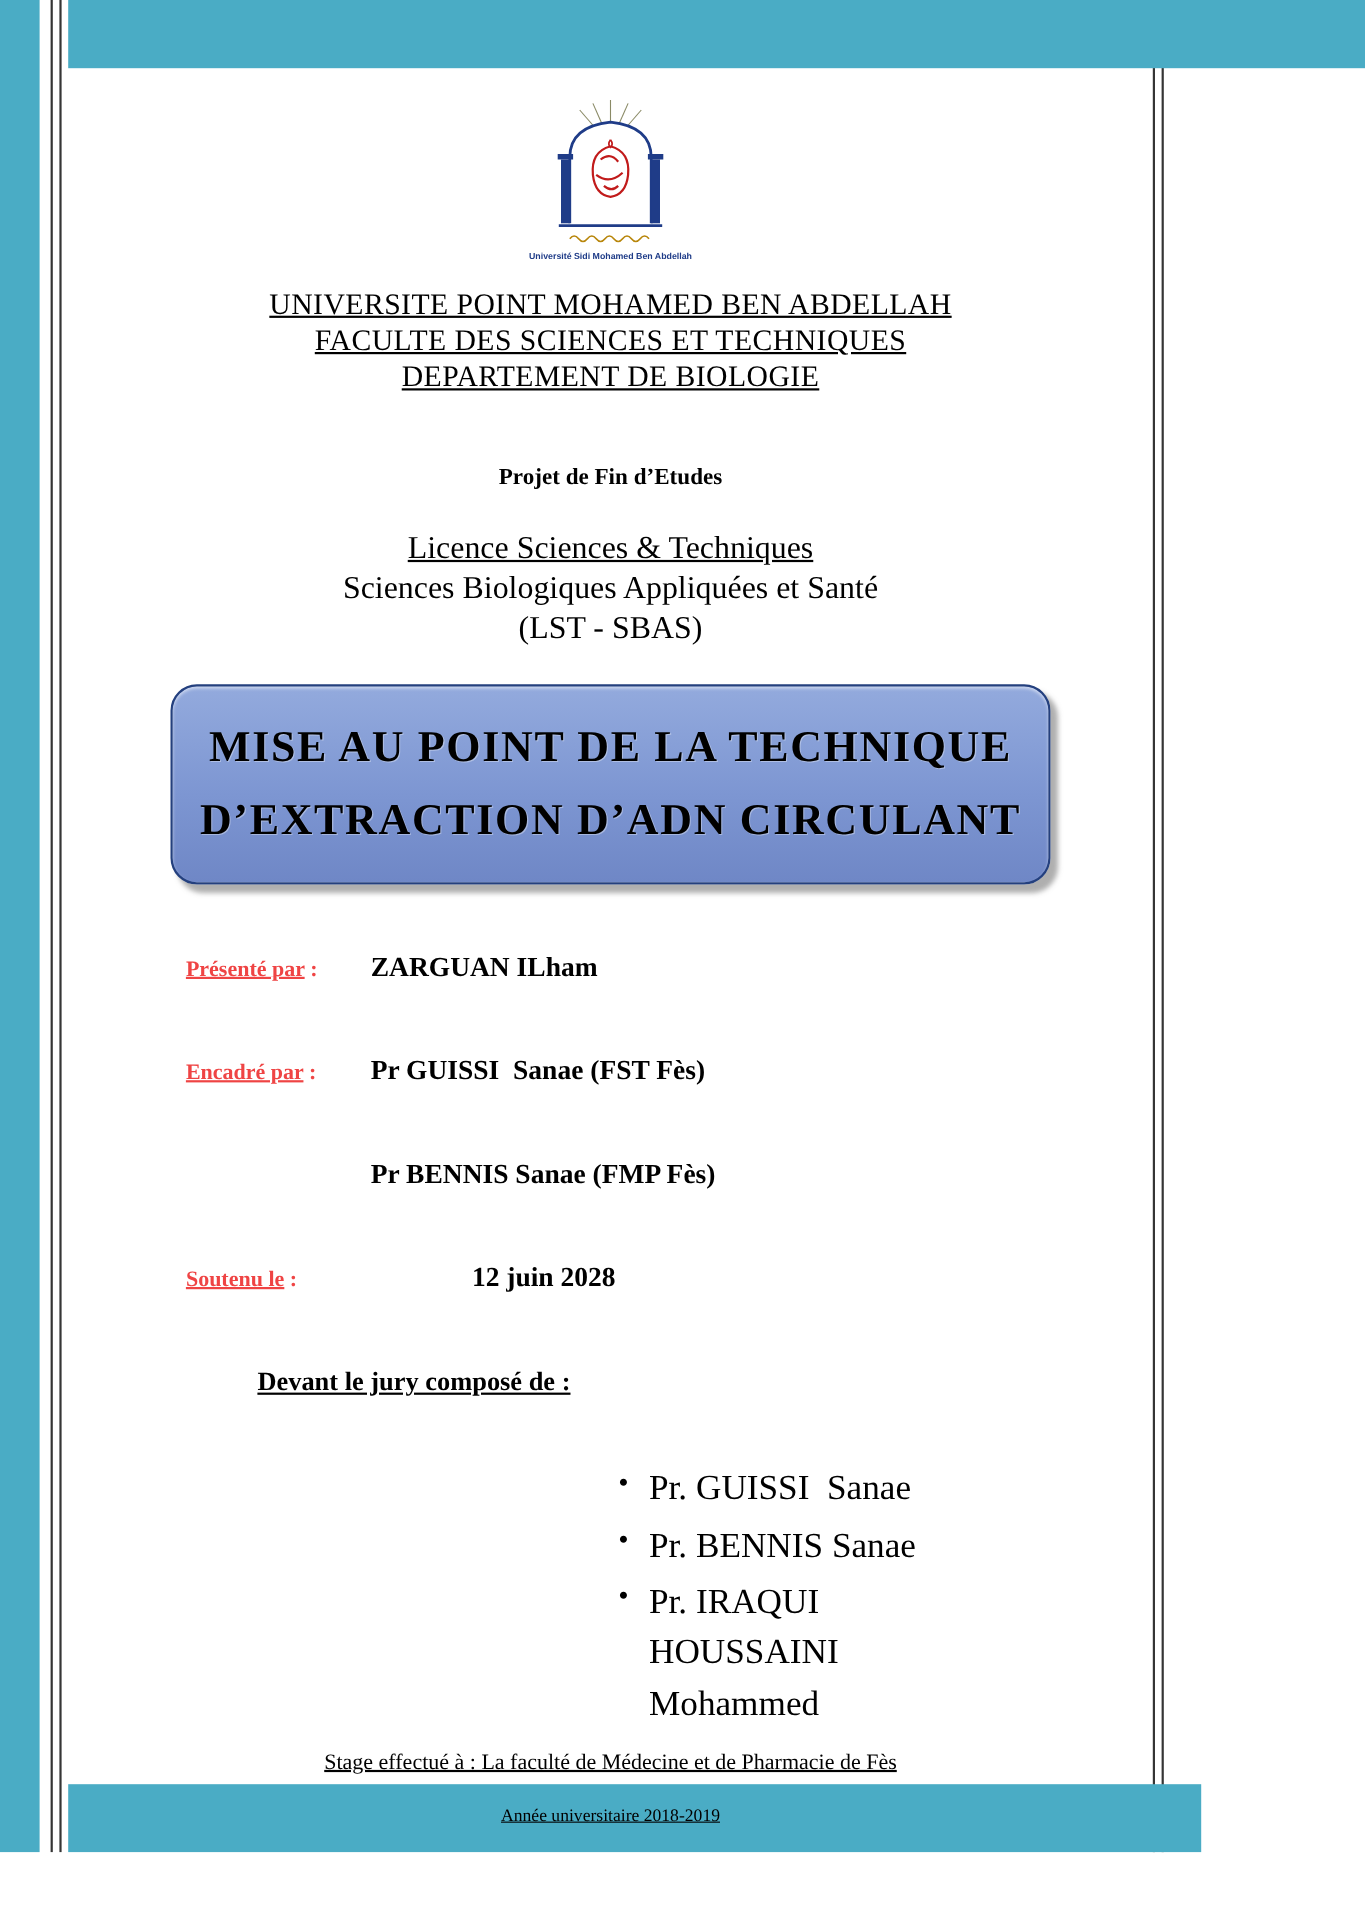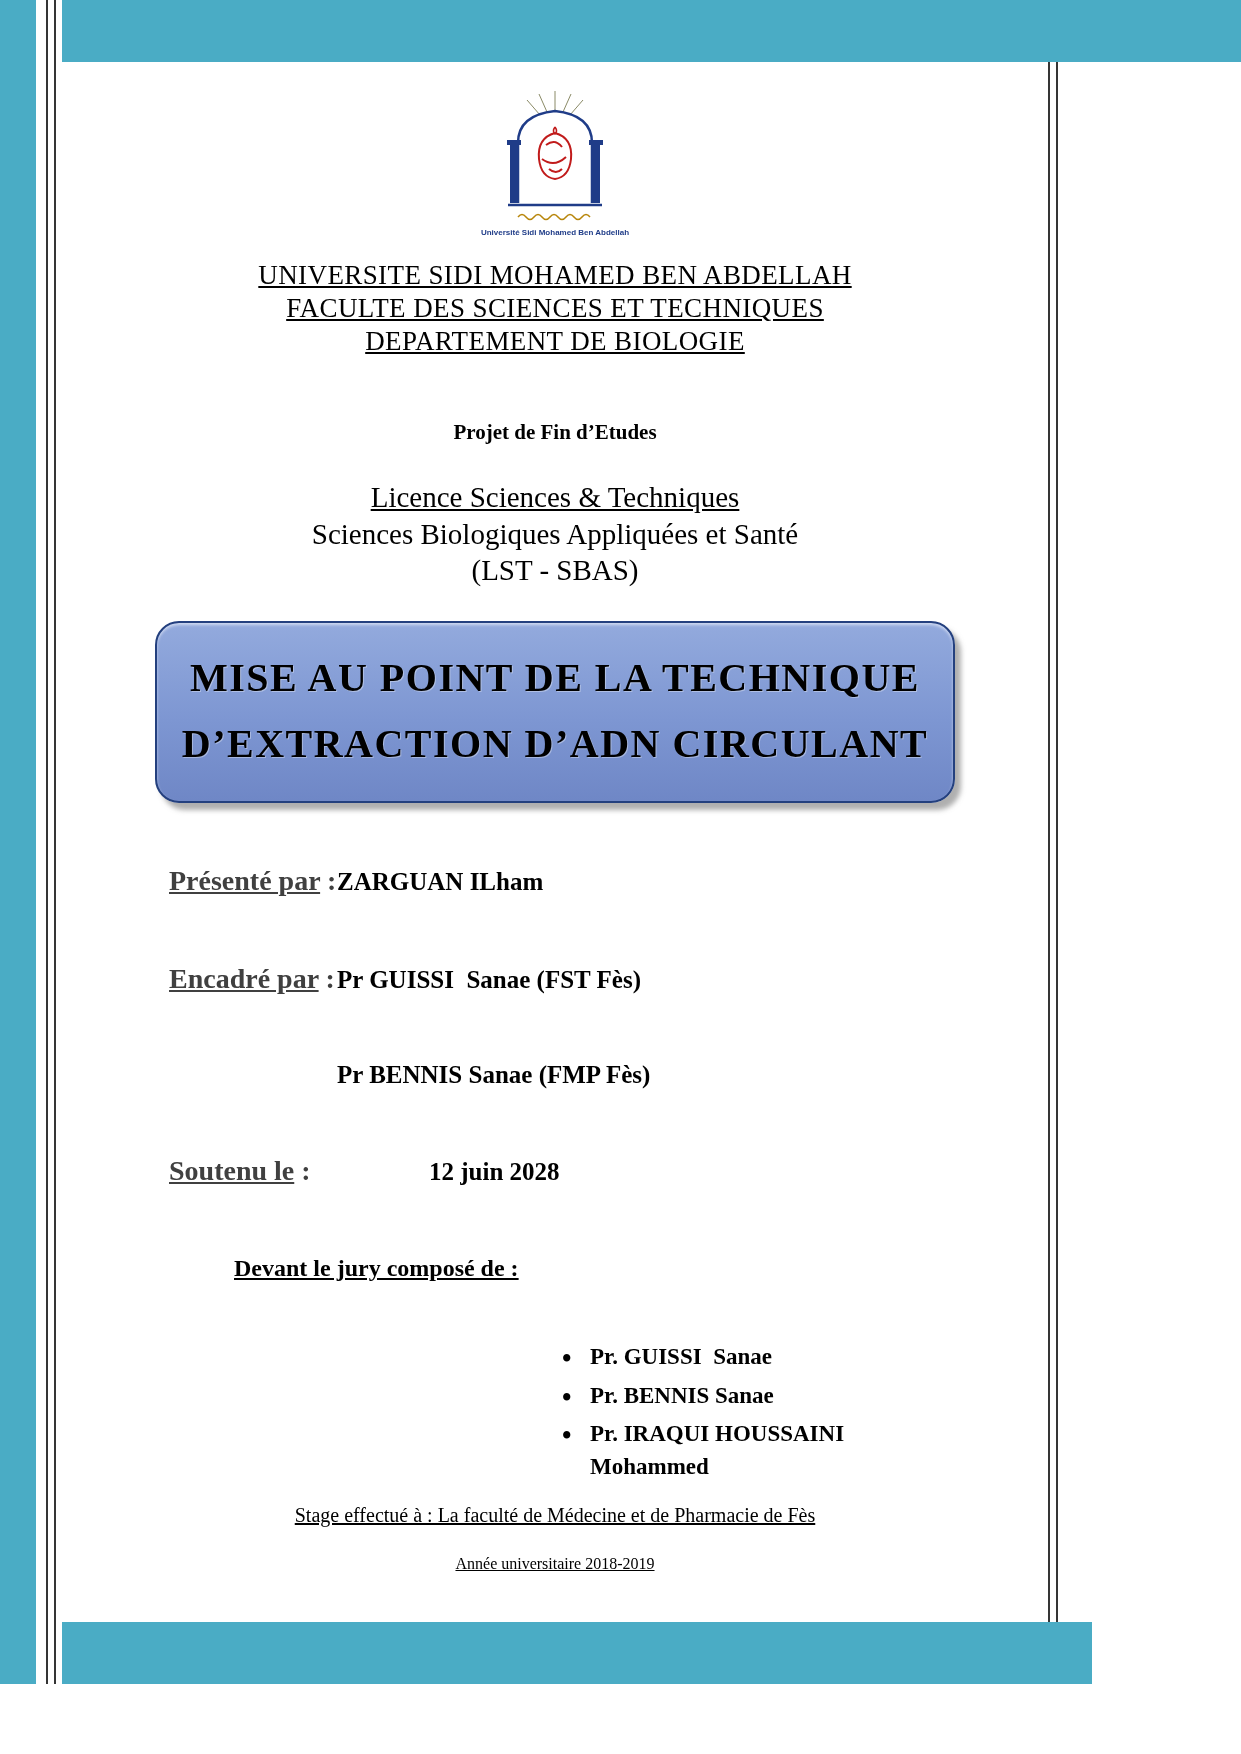--- a/index.html
+++ b/index.html
@@ -62,37 +62,37 @@
   .title-line {
     font-size:40px; font-weight:bold; letter-spacing:1.5px;
     line-height:1.65; color:#000;
     text-shadow: 1px 1px 0 rgba(255,255,255,0.35);
   }
   
   .details { margin:44px 0 0 75px; text-align:left; }
   .detail-row { margin-bottom:30px; white-space:pre-wrap; }
   .dlabel {
     display:inline-block; width:168px;
-    color:#404040; font-weight:bold; font-size:28px;
+    color:#ef4444; font-weight:bold; font-size:20px;
   }
   .dlabel .lbl-text { text-decoration:underline; }
   .dvalue { font-weight:bold; font-size:25px; white-space:pre-wrap; }
   .dvalue.indent-date { margin-left:92px; }
   .sub-value { padding-left:168px; }
   
   .jury-heading {
     margin:50px 0 0 172px; text-align:left;
     font-size:24px; font-weight:bold; text-decoration:underline;
   }
   .jury-list {
     margin:58px 0 0 498px; padding:0; text-align:left; list-style:none;
   }
   .jury-list li {
     position:relative; padding-left:30px; width:320px;
-    font-size:23px; font-weight:bold; line-height:1.45;
+    font-size:32px; font-weight:normal; line-height:1.45;
     margin-bottom:5px; white-space:pre-wrap;
   }
   .jury-list li::before {
     content:"\2022"; position:absolute; left:2px; top:-1px; font-size:27px;
   }
   
   .stage-line { margin-top:20px; font-size:20px; }
   .year-line  { margin-top:28px; font-size:16px; }
   .stage-line span, .year-line span { text-decoration:underline; }
 </style>
@@ -137,21 +137,21 @@
           <path d="M85,42 q-3,4 0,7 q3,-3 0,-7" stroke-width="1.5"></path>
         </g>
 
         <path d="M48,132 q4,-5 8,0 t8,0 t8,0 t8,0 t8,0 t8,0 t8,0 t8,0 t8,0" fill="none" stroke="#B8860B" stroke-width="1.5"></path>
 
         <text x="85" y="150" text-anchor="middle" font-size="8" fill="#1F3C88" font-family="Liberation Sans, sans-serif" font-weight="bold">Université Sidi Mohamed Ben Abdellah</text>
       </svg>
     </div>
 
     <div class="hblock">
-      <div class="hline">UNIVERSITE SIDI MOHAMED BEN ABDELLAH</div>
+      <div class="hline">UNIVERSITE POINT MOHAMED BEN ABDELLAH</div>
       <div class="hline">FACULTE DES SCIENCES ET TECHNIQUES</div>
       <div class="hline">DEPARTEMENT DE BIOLOGIE</div>
     </div>
 
     <div class="project-type">Projet de Fin d’Etudes</div>
     <div class="degree-block">
       <div class="uline">Licence Sciences &amp; Techniques</div>
       <div>Sciences Biologiques Appliquées et Santé</div>
       <div>(LST - SBAS)</div>
     </div>

